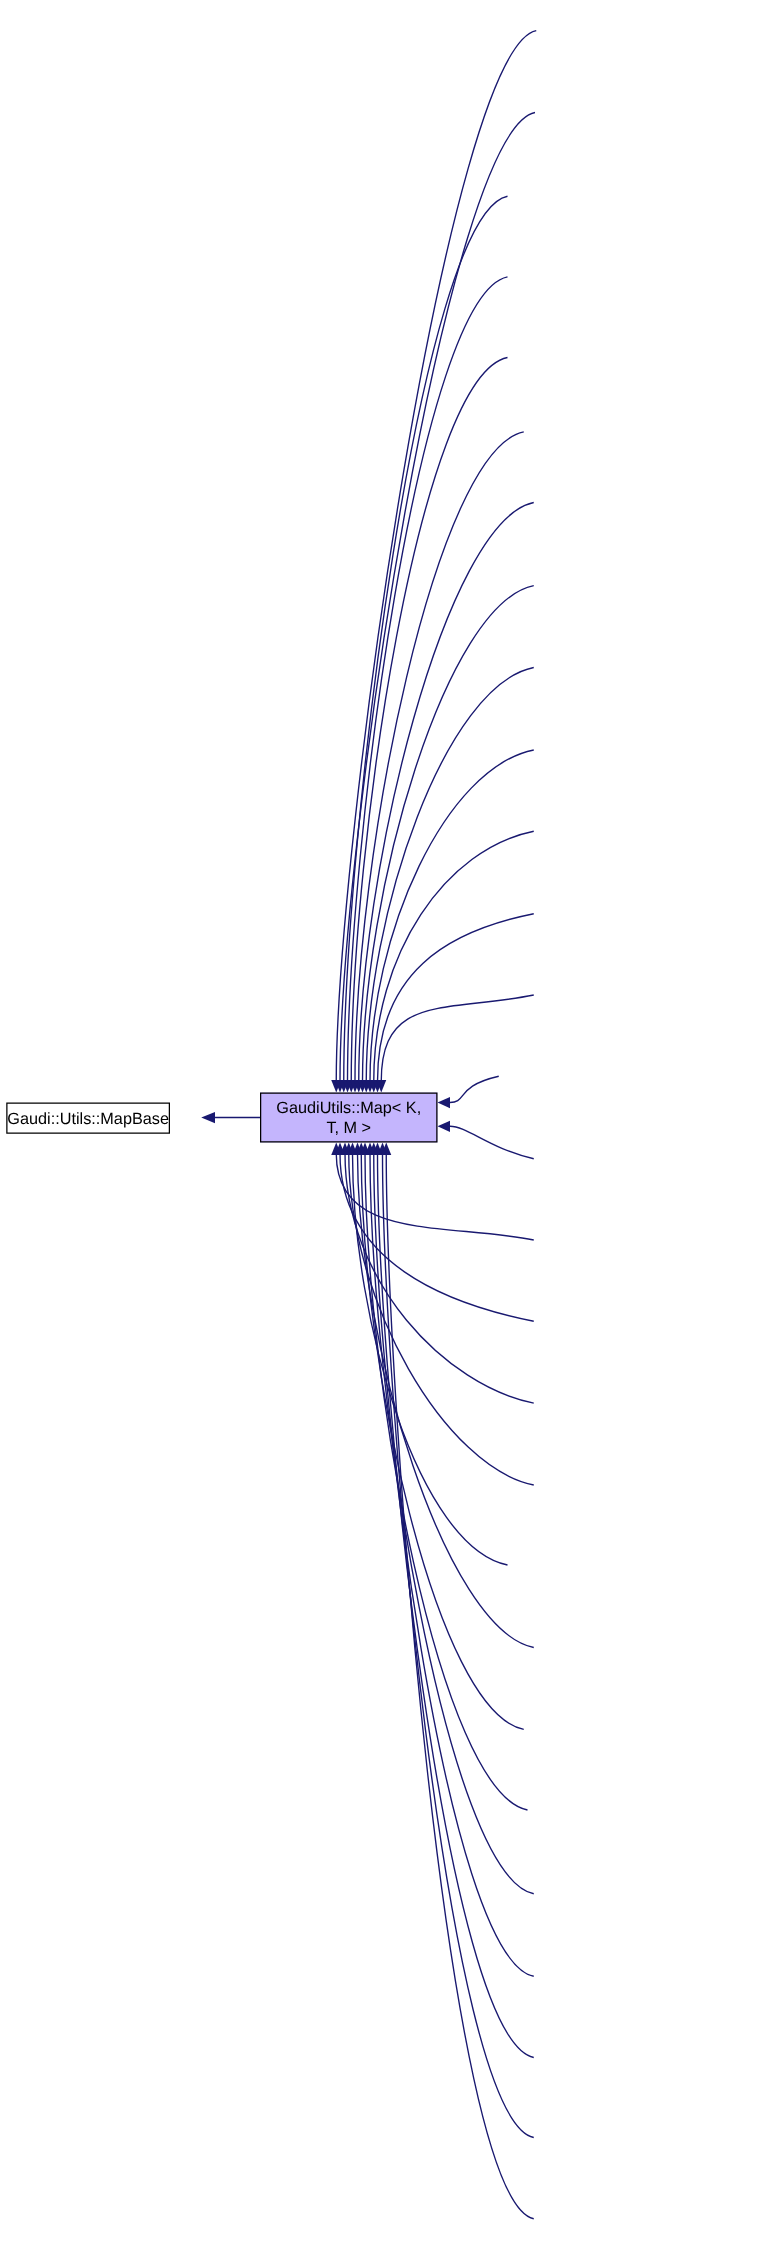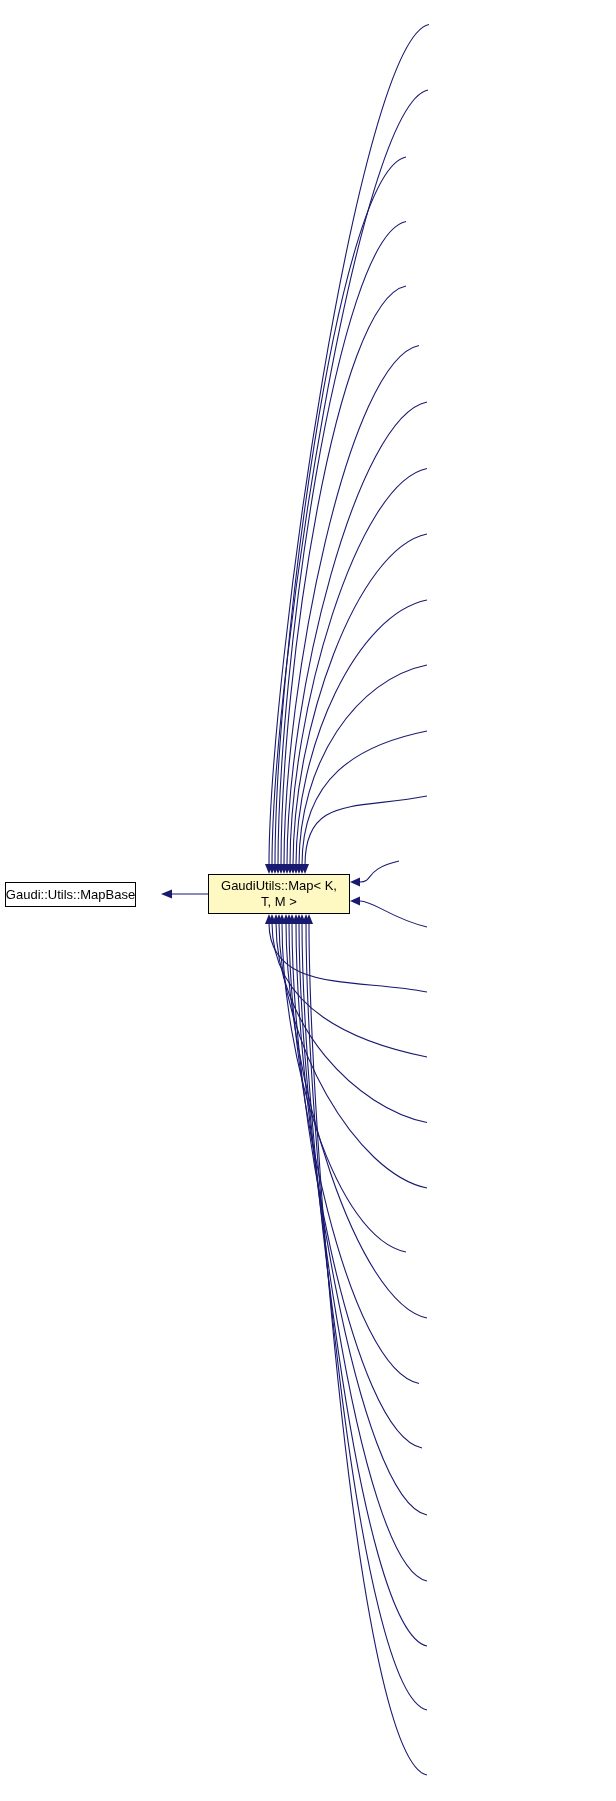--- a/index.html
+++ b/index.html
@@ -25,21 +25,21 @@
     display: flex;
     flex-direction: column;
     justify-content: center;
     align-items: center;
     text-align: center;
     font-size: 13px;
     line-height: 16px;
     cursor: pointer;
   }
   .node > div { white-space: nowrap; }
-  .node.highlight { background: #fef9c3; }
+  .node.highlight { background: #c4b5fd; }
 </style>
 </head>
 <body>
 
 <div id="canvas">
   <svg id="edges" xmlns="http://www.w3.org/2000/svg" viewBox="0 0 616 1801">
       <path d="M 208,894 L 172,894" fill="none" stroke="#191970" stroke-width="1.1"></path>
       <polygon points="161,894 172,889.5 172,898.5" fill="#191970"></polygon>
       <path d="M 429,24.5 C 359,38.5 269,674 269,865" fill="none" stroke="#191970" stroke-width="1.1"></path>
       <polygon points="269,874 265,864 273,864" fill="#191970"></polygon>

